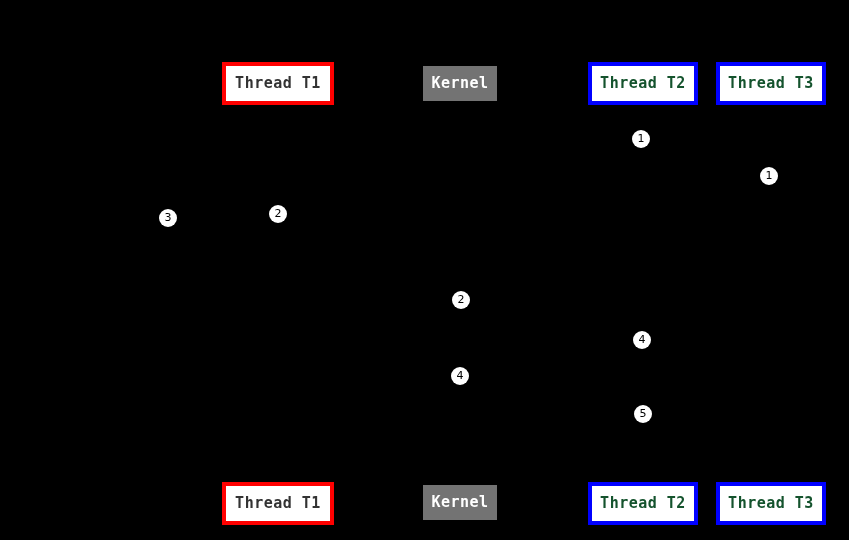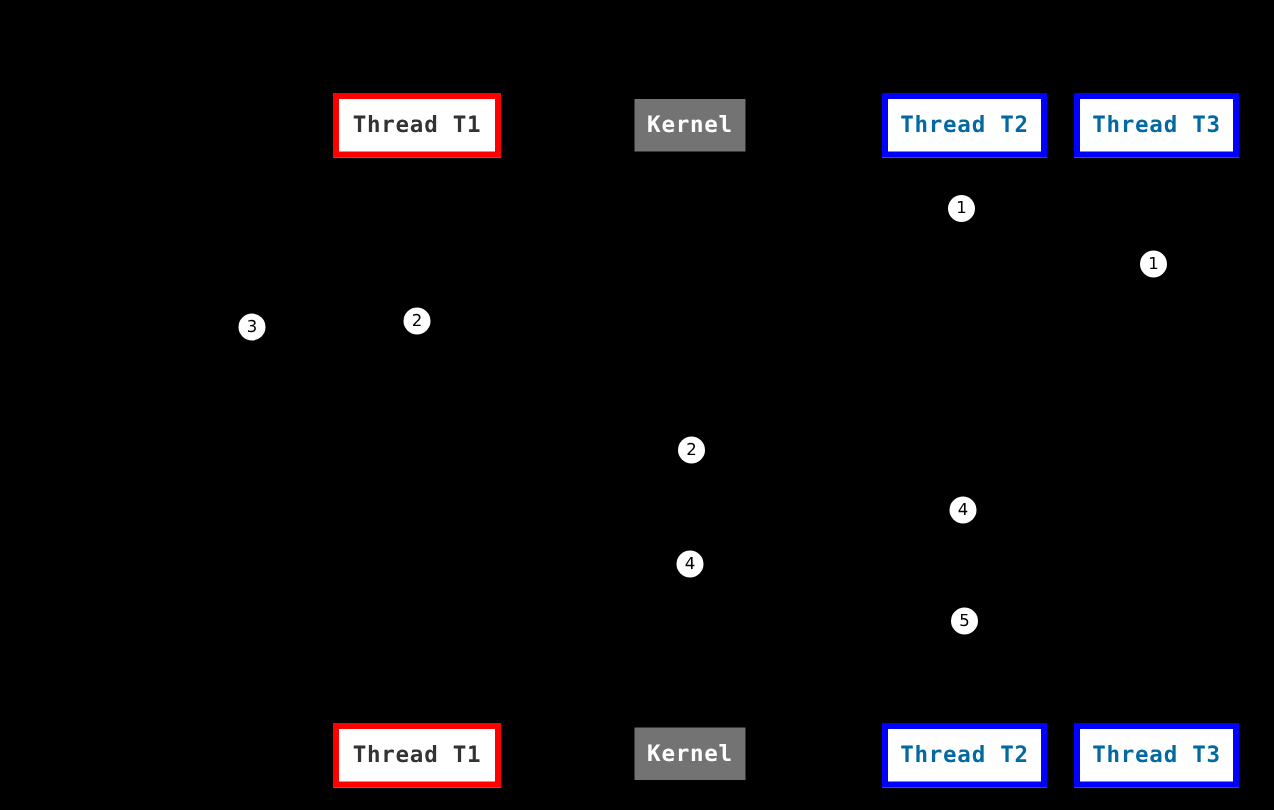--- a/index.html
+++ b/index.html
@@ -35,21 +35,21 @@
   .node.style-red {
     background: #ffffff;
     border: 4px solid #ff0000;
   }
   .node.style-red .node-label { color: #333333; }
 
   .node.style-blue-outline {
     background: #ffffff;
     border: 4px solid #0000ff;
   }
-  .node.style-blue-outline .node-label { color: #0369a1; }
+  .node.style-blue-outline .node-label { color: #14532d; }
 
   .node.style-blue-fill {
     background: #737373;
     border: 0 solid #0000ff;
   }
   .node.style-blue-fill .node-label { color: #ffffff; }
 
   
   .lifeline {
     position: absolute;

